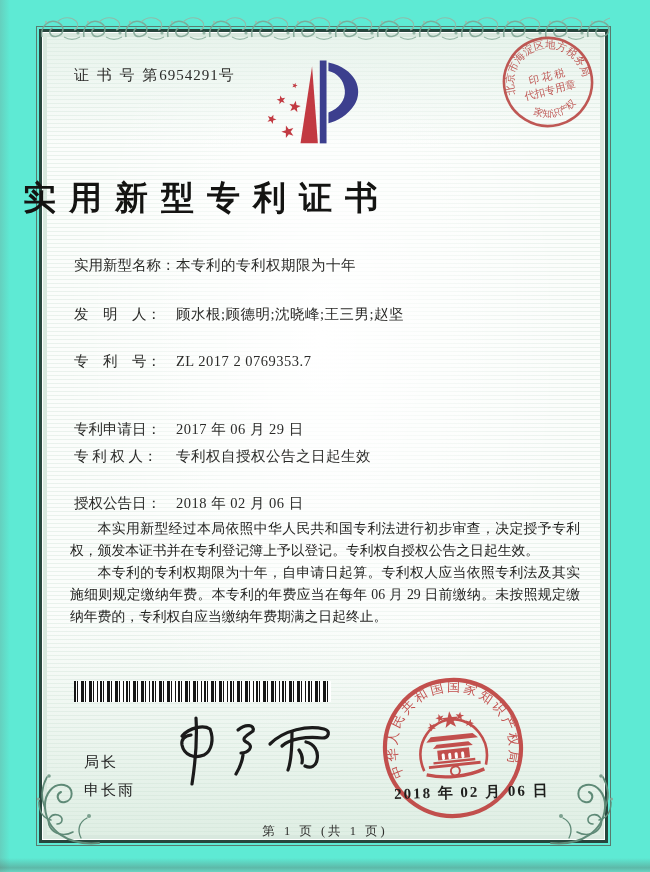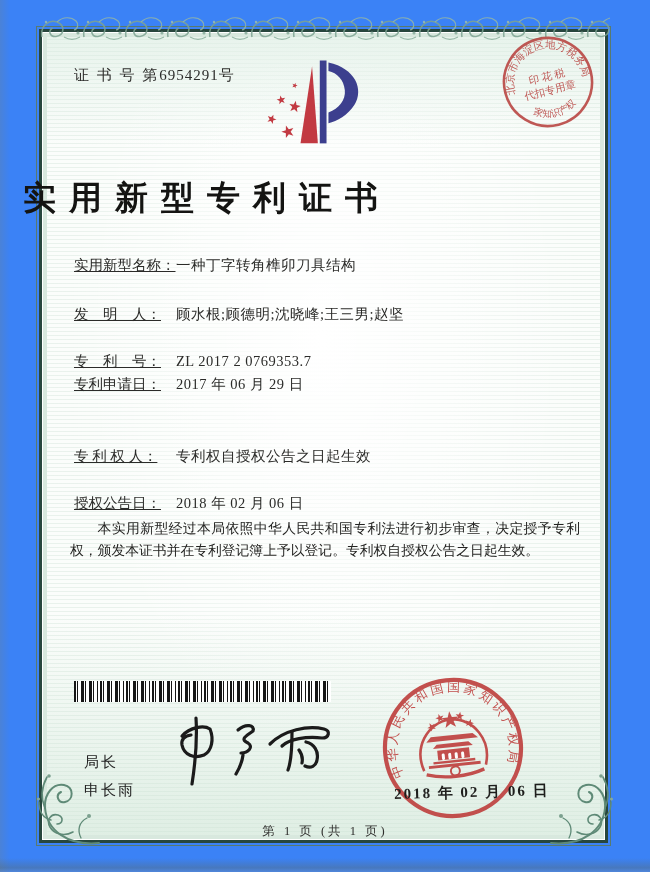--- a/index.html
+++ b/index.html
@@ -1,18 +1,18 @@
 <!DOCTYPE html>
 <html><head>
 <meta charset="utf-8">
 <style>
   html,body{margin:0;padding:0;background:#e8e8e6;}
   .stage{
     position:relative; width:650px; height:872px; margin:0 auto;
-    background:#3b82f6; overflow:hidden;
+    background:#5eead4; overflow:hidden;
     font-family:"Liberation Serif","DejaVu Serif",serif;
     color:#262624;
   }
   .stage::after{
     content:''; position:absolute; left:0; right:0; bottom:0; height:14px;
     background:linear-gradient(180deg, rgba(255,255,255,0), rgba(92,104,97,.38) 70%, rgba(140,148,142,.25));
     pointer-events:none;
   }
   .stage::before{
     content:''; position:absolute; left:0; top:0; bottom:0; width:10px;
@@ -39,21 +39,21 @@
   .cert-no{left:74px; top:66px; font-size:15px; letter-spacing:2px; color:#2c2c2a;}
   .cert-no .num{letter-spacing:1px;}
   .orn-top{left:40px; top:15px; width:570px; height:30px; opacity:.85;}
   .title{
     left:10px; top:176px; width:650px; text-align:left;
     font-size:33px; font-weight:700; letter-spacing:13px; padding-left:13px;
     box-sizing:border-box; color:#141412;
   }
   
   .field{left:74px; font-size:14.5px; color:#2b2b29; white-space:nowrap;}
-  .field .lab{display:inline-block; min-width:102px;text-decoration:underline;}
+  .field .lab{display:inline-block; min-width:102px;}
   .field .val{letter-spacing:.5px;}
   
   .body-text{
     left:70px; top:518px; width:510px; font-size:13.8px; line-height:22px;
     text-align:justify; color:#242422;
   }
   .body-text p{margin:0; text-indent:2em;}
   
   .barcode{
     left:74px; top:681px; width:257px; height:21px;
@@ -137,40 +137,41 @@
         <textPath href="#taxBot" startOffset="50%" text-anchor="middle">国家知识产权局</textPath>
       </text>
       <text class="seal-red-text" x="0" y="-2" text-anchor="middle" font-size="10.5">印 花 税</text>
       <text class="seal-red-text" x="0" y="12" text-anchor="middle" font-size="10.5">代扣专用章</text>
     </g>
   </svg>
 
   <div class="abs title">实用新型专利证书</div>
 
   <div class="abs field" style="top:256px">
-    <span class="lab">实用新型名称：</span><span class="val">一种丁字转角榫卯刀具结构</span>
+    <span class="lab">实用新型名称：</span><span class="val">本专利的专利权期限为十年</span>
   </div>
   <div class="abs field" style="top:305px">
     <span class="lab">发　明　人：</span><span class="val">顾水根;顾德明;沈晓峰;王三男;赵坚</span>
   </div>
   <div class="abs field" style="top:352px">
     <span class="lab">专　利　号：</span><span class="val">ZL 2017 2 0769353.7</span>
   </div>
-  <div class="abs field" style="top:375px">
+  <div class="abs field" style="top:420px">
     <span class="lab">专利申请日：</span><span class="val">2017 年 06 月 29 日</span>
   </div>
   <div class="abs field" style="top:447px">
     <span class="lab">专 利 权 人：</span><span class="val">专利权自授权公告之日起生效</span>
   </div>
   <div class="abs field" style="top:494px">
     <span class="lab">授权公告日：</span><span class="val">2018 年 02 月 06 日</span>
   </div>
 
   <div class="abs body-text">
     <p>本实用新型经过本局依照中华人民共和国专利法进行初步审查，决定授予专利权，颁发本证书并在专利登记簿上予以登记。专利权自授权公告之日起生效。</p>
+    <p>本专利的专利权期限为十年，自申请日起算。专利权人应当依照专利法及其实施细则规定缴纳年费。本专利的年费应当在每年 06 月 29 日前缴纳。未按照规定缴纳年费的，专利权自应当缴纳年费期满之日起终止。</p>
   </div>
 
   <div class="abs barcode"></div>
 
   <div class="abs director">
     <div>局长</div>
     <div>申长雨</div>
   </div>
 
   <svg class="abs signature" viewBox="0 0 200 90">

